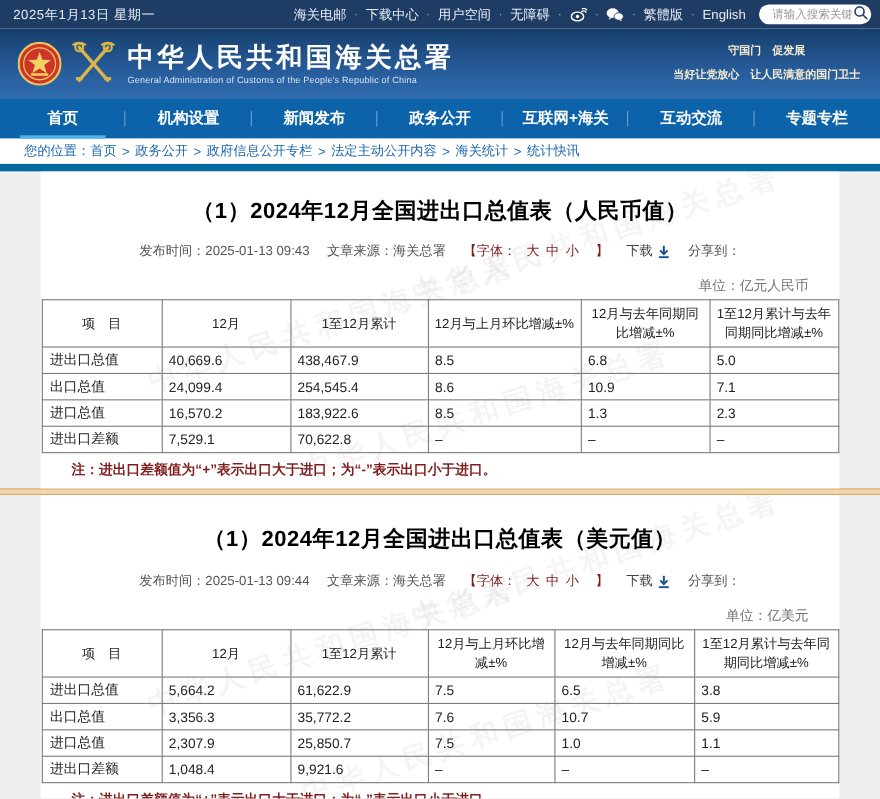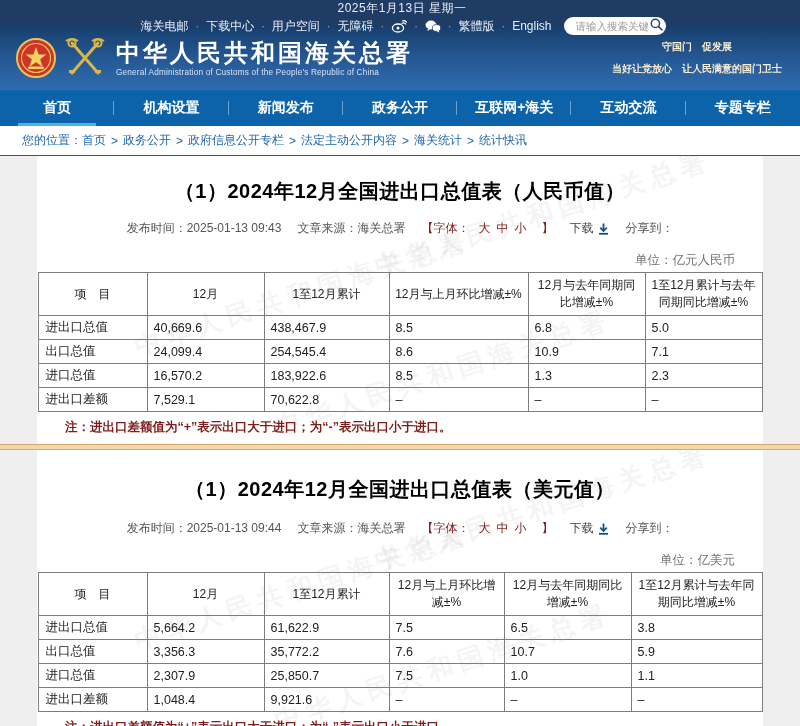--- a/index.html
+++ b/index.html
@@ -6,21 +6,21 @@
   body{
     width:800px;height:726px;overflow:hidden;position:relative;
     background:#efefef;
     font-family:"Liberation Sans","DejaVu Sans",sans-serif;
     -webkit-font-smoothing:antialiased;
   }
   
   .topbar{
     height:26px;background:#1e3c64;color:#e8eef7;
     display:flex;align-items:center;justify-content:space-between;
-    padding:0 8px 0 12px;box-sizing:border-box;font-size:12px;flex-direction:column;
+    padding:0 8px 0 12px;box-sizing:border-box;font-size:12px;
   }
   .topbar-date{letter-spacing:.5px;}
   .topbar-right{display:flex;align-items:center;}
   .topbar-menu{display:flex;align-items:center;}
   .top-link{cursor:pointer;margin:0 2px;white-space:nowrap;}
   .top-sep{color:rgba(255,255,255,.55);margin:0 5px;font-size:11px;}
   .top-icon{display:inline-flex;align-items:center;margin:0 2px;cursor:pointer;}
   .top-icon svg{display:block;}
   .searchbox{
     margin-left:10px;width:102px;height:18px;background:#fff;border-radius:9px;
@@ -53,21 +53,21 @@
   .nav-item:not(:last-child)::after{
     content:"";position:absolute;right:0;top:11px;height:14px;width:1px;
     background:rgba(255,255,255,.4);
   }
   .nav-item.active::before{
     content:"";position:absolute;bottom:0;left:16%;width:68%;height:3px;background:#4ab3ea;
   }
   
   .breadcrumb{
     height:30px;background:#fff;display:flex;align-items:center;
-    padding-left:22px;font-size:12px;color:#1d65ae;border-bottom:1px solid #0369a1;
+    padding-left:22px;font-size:12px;color:#1d65ae;border-bottom:7px solid #0369a1;
     box-sizing:border-box;
   }
   .crumb{cursor:pointer;white-space:nowrap;}
   .crumb-sep{margin:0 5px;color:#1d65ae;}
   
   .page-bg{background:#efefef;}
   .card{width:726px;margin:0 auto;background:#fff;position:relative;box-sizing:border-box;}
   .card-1{height:288px;}
   .card-2{height:276px;}
   .divider{height:6px;background:#f0d7ae;border-top:1px solid #d9a869;border-bottom:1px solid #d9a869;box-sizing:border-box;}

